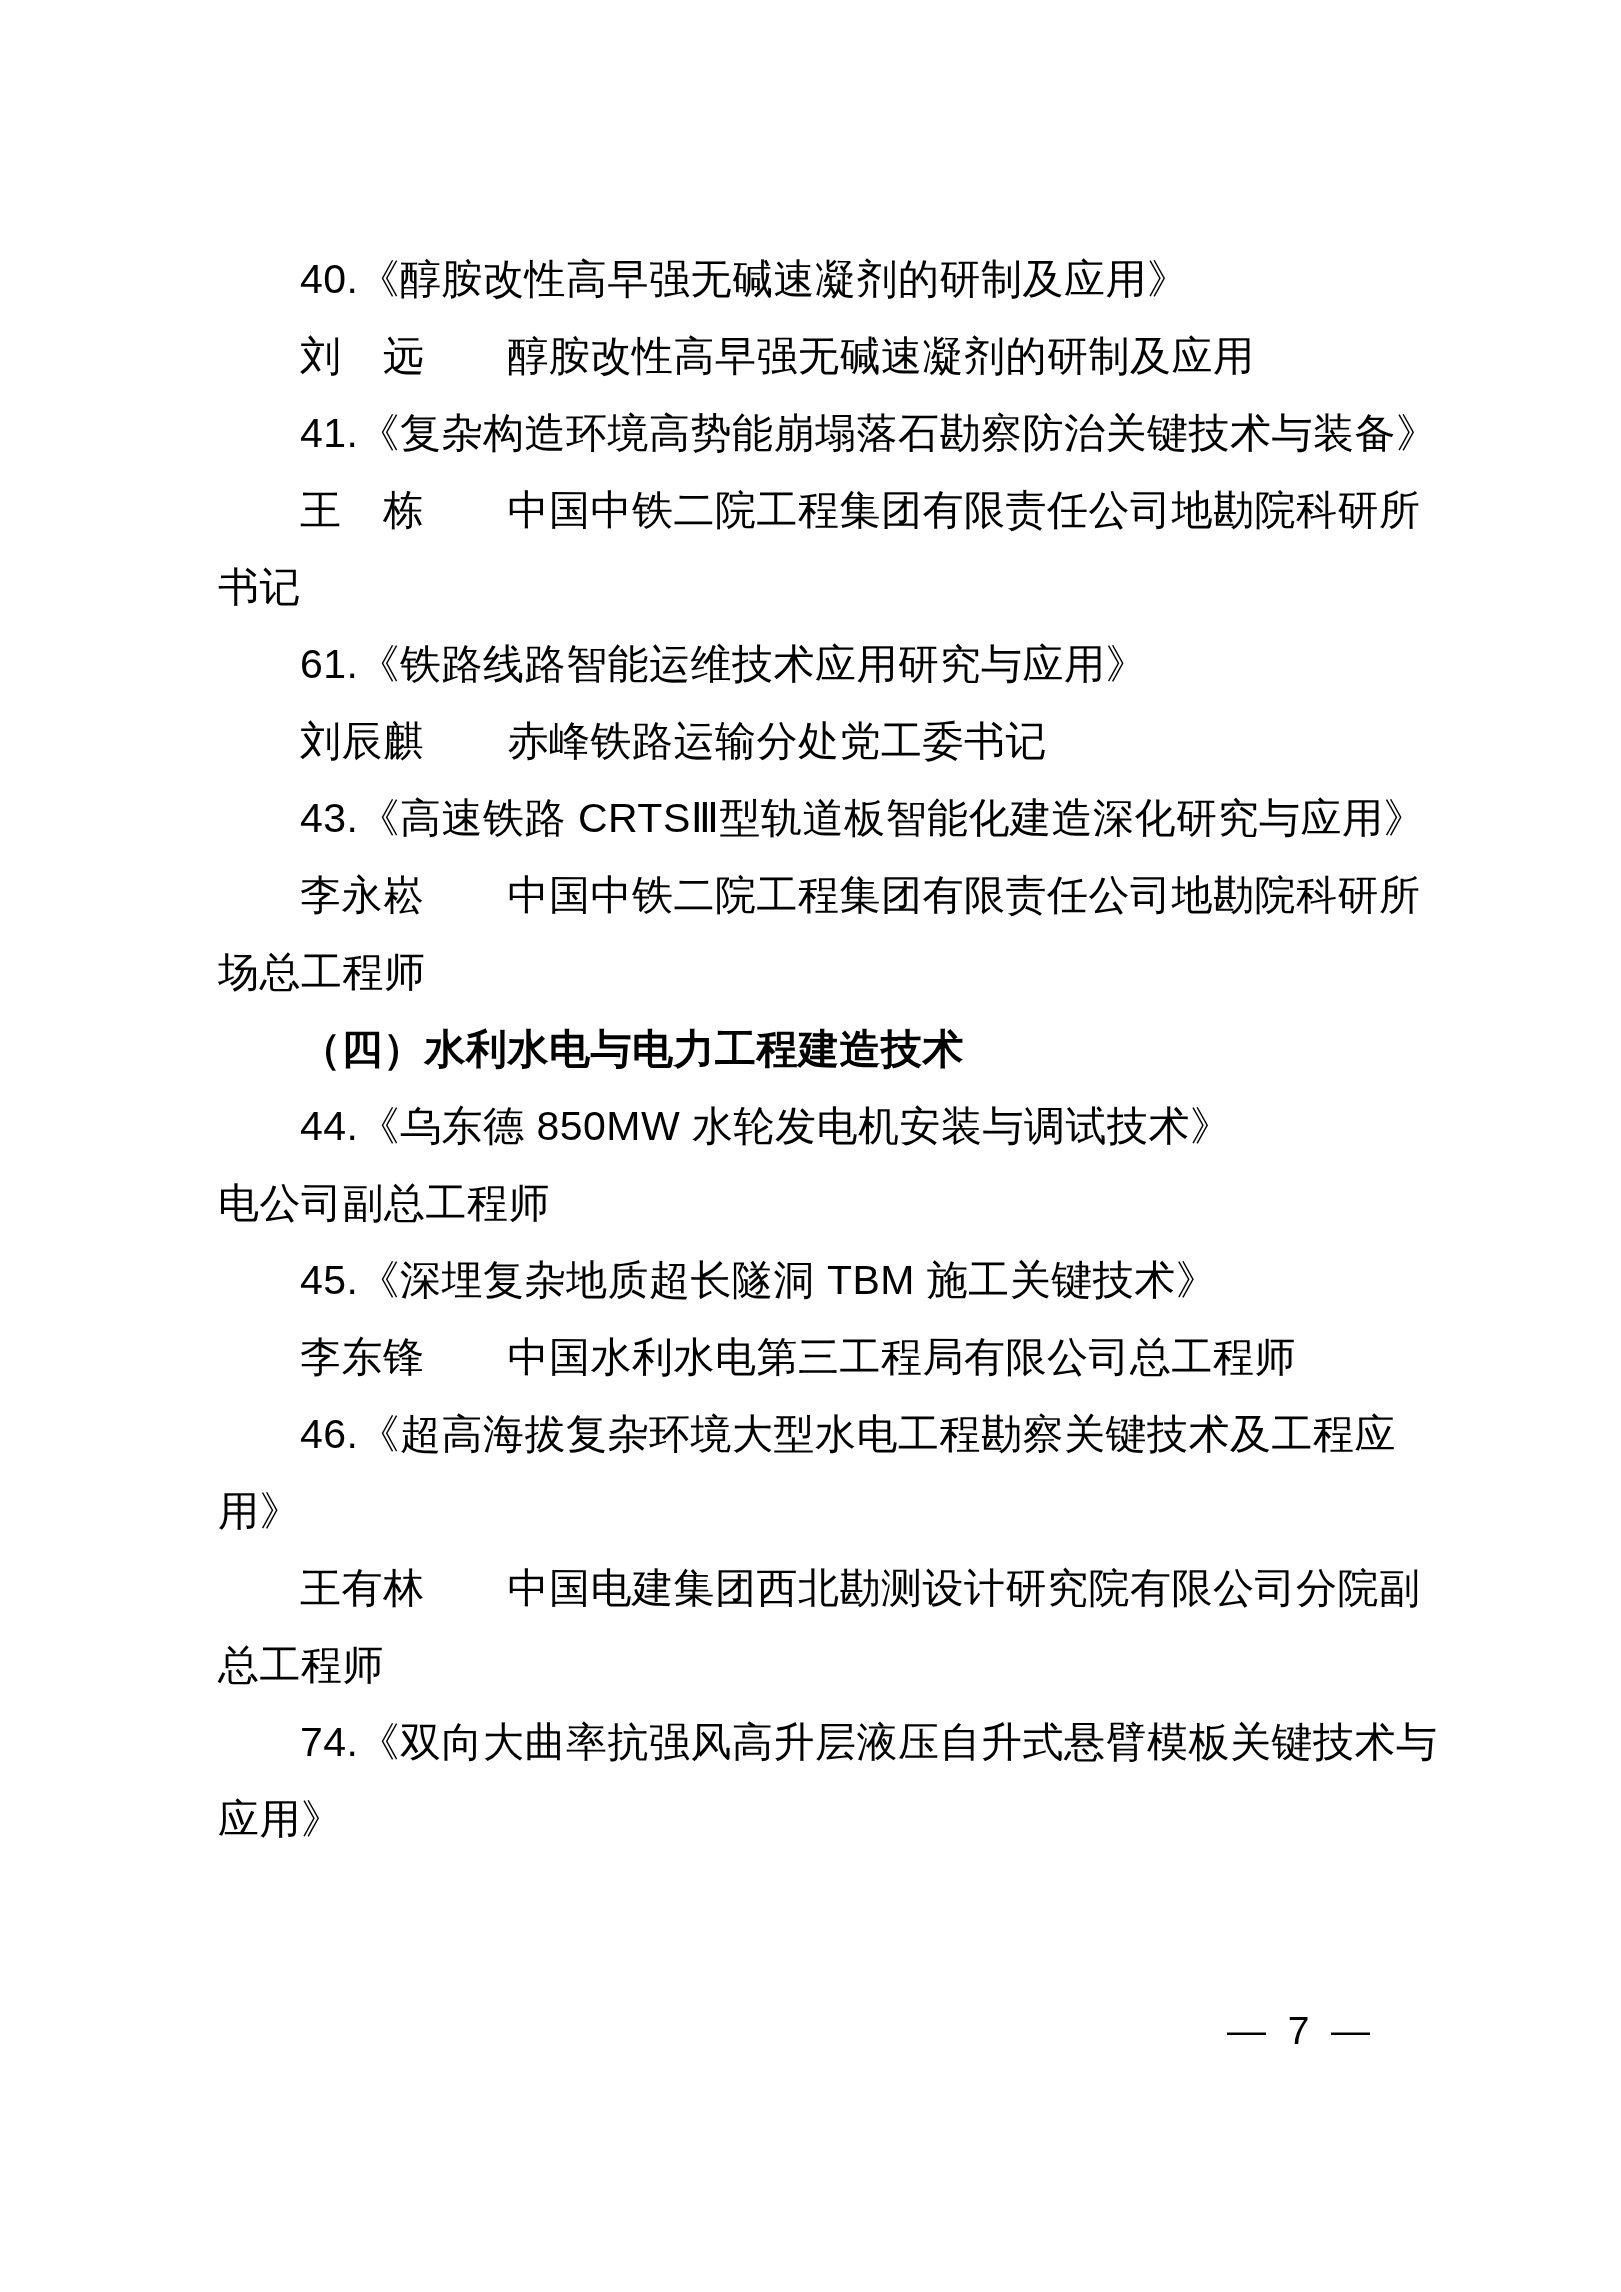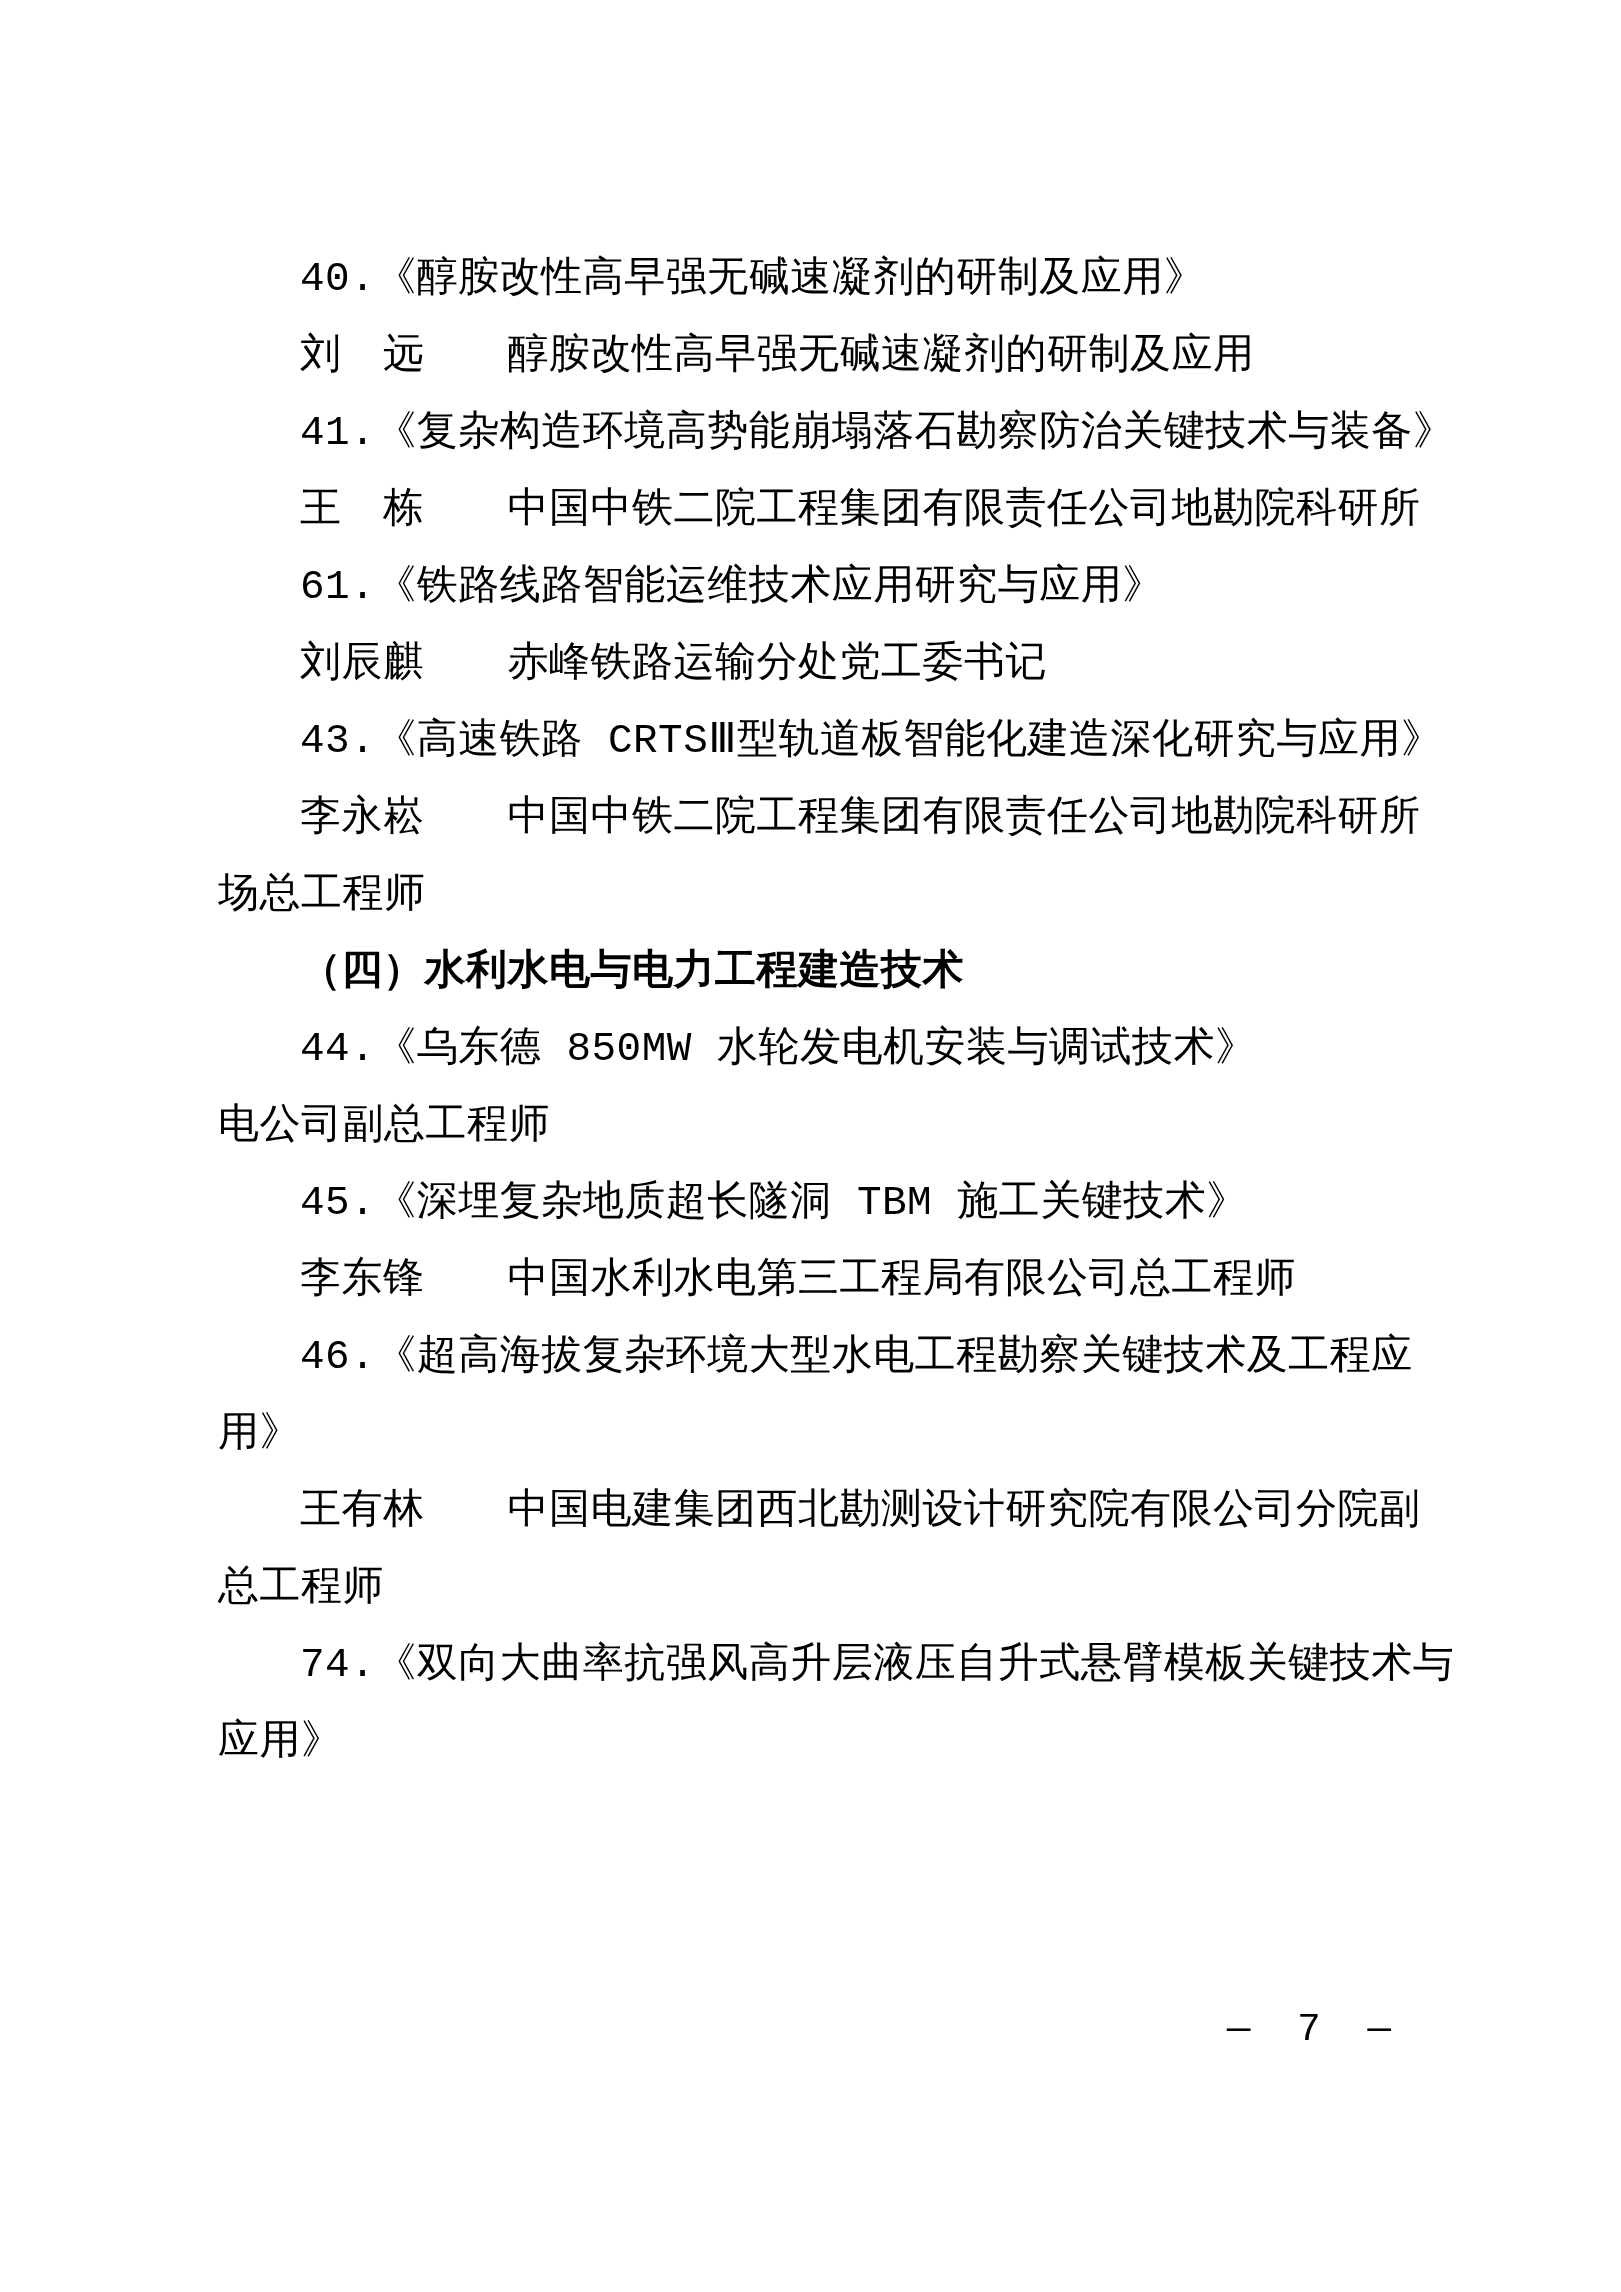--- a/index.html
+++ b/index.html
@@ -7,21 +7,21 @@
     padding: 0;
     background: #e8e8e8;
   }
   .page {
     position: relative;
     width: 1621px;
     height: 2293px;
     margin: 0 auto;
     background: #ffffff;
     color: #000000;
-    font-family: Liberation Mono, monospace;
+    font-family: Liberation Sans, sans-serif;
     overflow: hidden;
   }
   .doc-body {
     position: absolute;
     left: 218px;
     top: 241px;
     width: 1235px;
   }
   .line {
     font-size: 41px;
@@ -51,20 +51,21 @@
 </style>
 </head>
 <body>
 
 <div class="page">
   <div class="doc-body">
       <div class="line indent">40.《醇胺改性高早强无碱速凝剂的研制及应用》</div>
       <div class="line indent">刘　远　　醇胺改性高早强无碱速凝剂的研制及应用</div>
       <div class="line indent">41.《复杂构造环境高势能崩塌落石勘察防治关键技术与装备》</div>
       <div class="line indent">王　栋　　中国中铁二院工程集团有限责任公司地勘院科研所</div>
+      <div class="line flush">书记</div>
       <div class="line indent">61.《铁路线路智能运维技术应用研究与应用》</div>
       <div class="line indent">刘辰麒　　赤峰铁路运输分处党工委书记</div>
       <div class="line indent">43.《高速铁路 CRTSⅢ型轨道板智能化建造深化研究与应用》</div>
       <div class="line indent">李永崧　　中国中铁二院工程集团有限责任公司地勘院科研所</div>
       <div class="line flush">场总工程师</div>
       <div class="line indent heading">（四）水利水电与电力工程建造技术</div>
       <div class="line indent">44.《乌东德 850MW 水轮发电机安装与调试技术》</div>
       <div class="line flush">电公司副总工程师</div>
       <div class="line indent">45.《深埋复杂地质超长隧洞 TBM 施工关键技术》</div>
       <div class="line indent">李东锋　　中国水利水电第三工程局有限公司总工程师</div>

